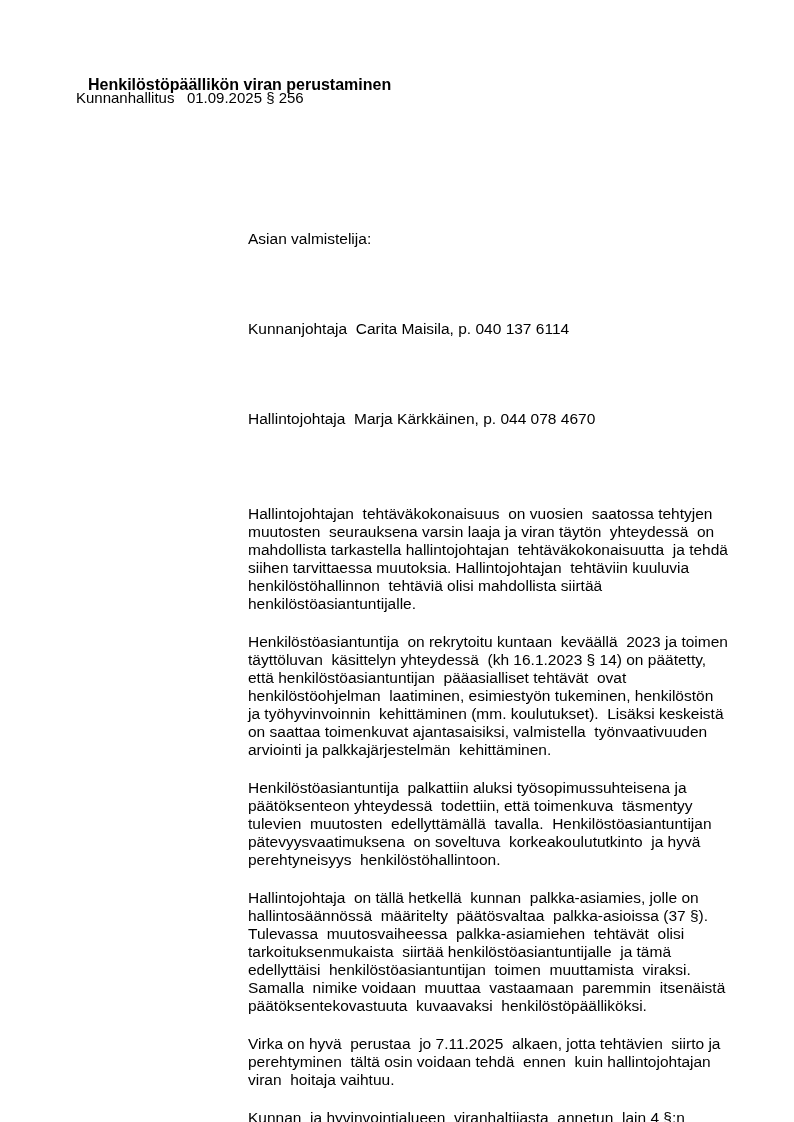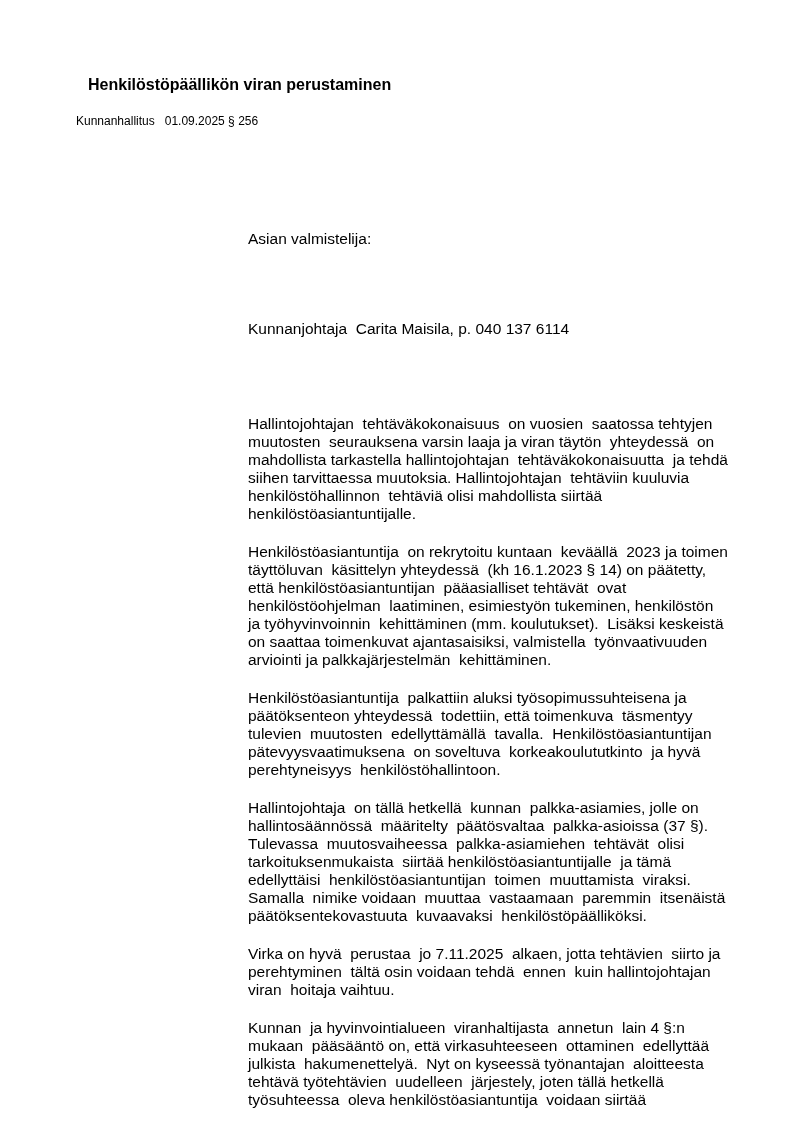--- a/index.html
+++ b/index.html
@@ -26,22 +26,22 @@
     top: 64px;
     margin: 12px;
     font-size: 16px;
     font-weight: bold;
     line-height: 18px;
     white-space: pre-wrap;
   }
   .committee-line {
     position: absolute;
     left: 76px;
-    top: 112px;
-    font-size: 12px;
+    top: 89px;
+    font-size: 15px;
     font-weight: normal;
     line-height: 18px;
     white-space: pre-wrap;
   }
   .content {
     position: absolute;
     left: 248px;
     top: 158px;
     width: 520px;
     font-size: 15.5px;
@@ -70,20 +70,21 @@
 
   <h1 class="doc-title">Henkilöstöpäällikön viran perustaminen</h1>
 
   <div class="committee-line">Kunnanhallitus   01.09.2025 § 256</div>
 
   <div class="content">
 
     <div class="preparer-block">
       <div>Asian valmistelija:</div>
       <div>Kunnanjohtaja  Carita Maisila, p. 040 137 6114</div>
+      <div>Hallintojohtaja  Marja Kärkkäinen, p. 044 078 4670</div>
     </div>
 
     <p class="para">Hallintojohtajan  tehtäväkokonaisuus  on vuosien  saatossa tehtyjen
 muutosten  seurauksena varsin laaja ja viran täytön  yhteydessä  on
 mahdollista tarkastella hallintojohtajan  tehtäväkokonaisuutta  ja tehdä
 siihen tarvittaessa muutoksia. Hallintojohtajan  tehtäviin kuuluvia
 henkilöstöhallinnon  tehtäviä olisi mahdollista siirtää
 henkilöstöasiantuntijalle.</p>
     <p class="para">Henkilöstöasiantuntija  on rekrytoitu kuntaan  keväällä  2023 ja toimen
 täyttöluvan  käsittelyn yhteydessä  (kh 16.1.2023 § 14) on päätetty,

